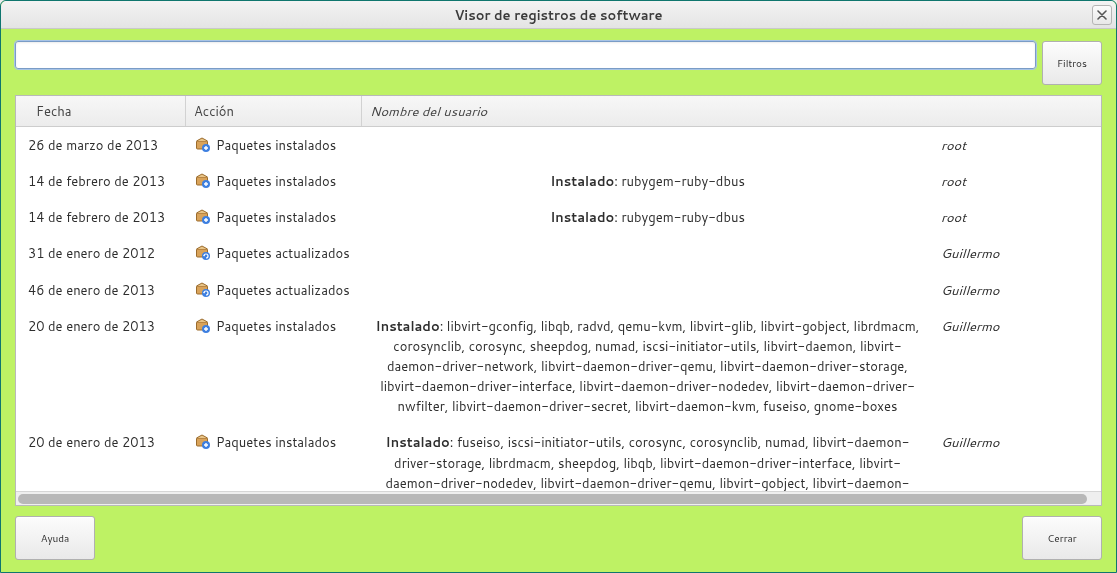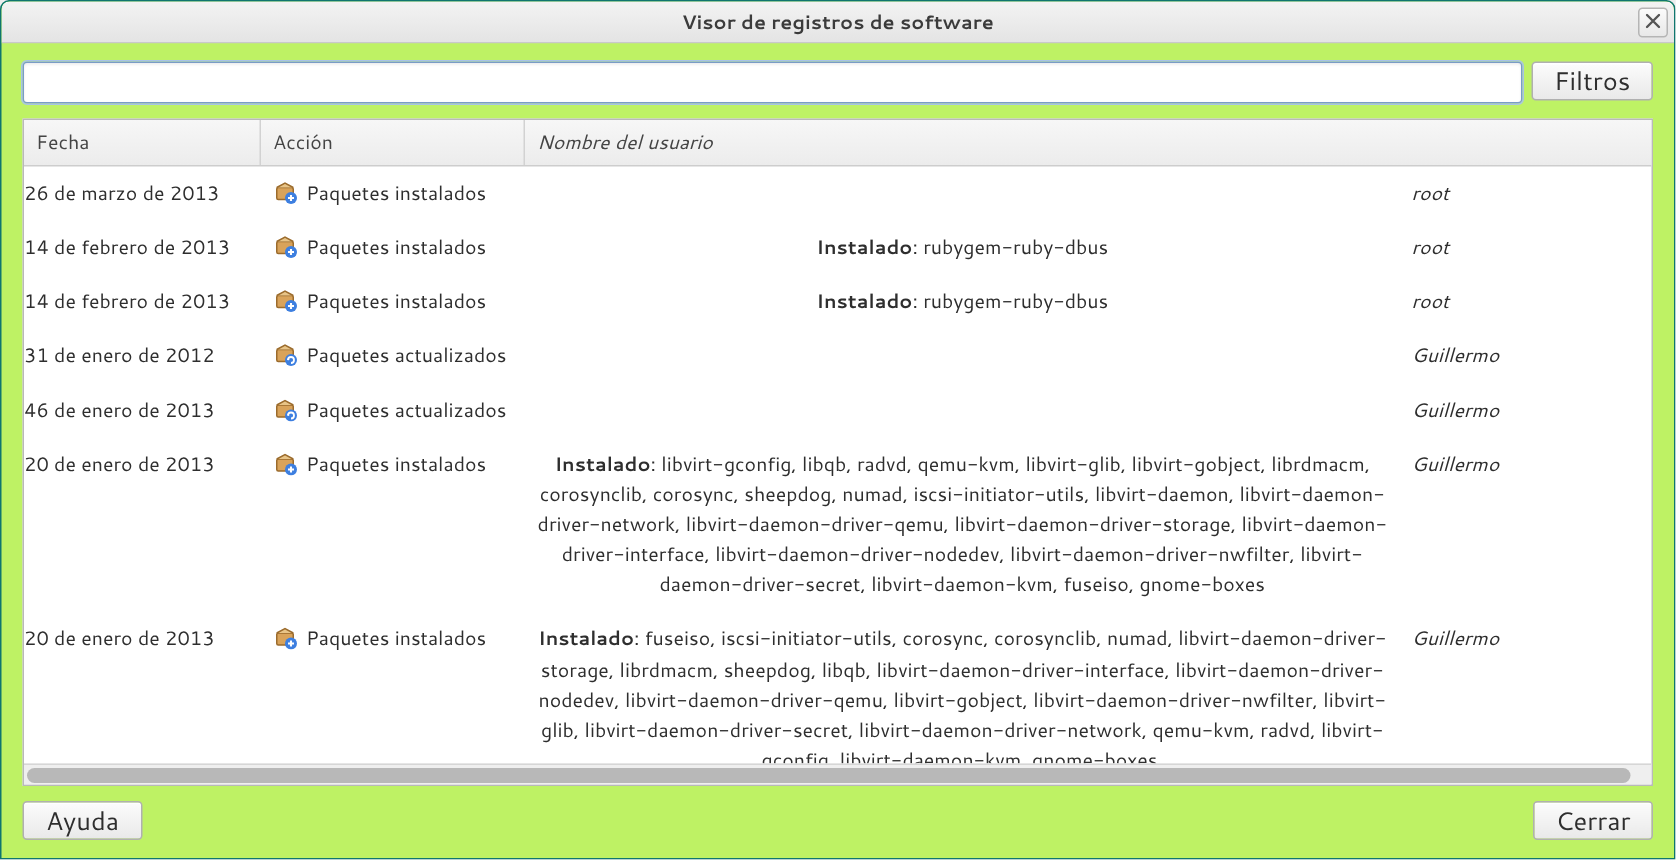--- a/index.html
+++ b/index.html
@@ -69,25 +69,25 @@
     background: #fff;
     padding: 0 6px;
     font-size: 13px;
     box-shadow: inset 0 1px 2px rgba(0,0,0,0.08);
   }
   .btn {
     border: 1px solid #b0b0b0;
     border-radius: 3px;
     background: linear-gradient(#fcfcfc, #e9e9e9);
     padding: 0 14px;
-    height: 26px;
+    height: 44px;
     display: inline-flex;
     align-items: center;
     justify-content: center;
-    font-size: 17px;
+    font-size: 10px;
     color: #2e2e2e;
     cursor: pointer;
     box-shadow: inset 0 1px 0 #fff;
   }
   .table-frame {
     flex: 1;
     border: 1px solid #b9b9b9;
     background: #fff;
     display: flex;
     flex-direction: column;
@@ -105,21 +105,21 @@
     padding: 6px 8px;
   }
   .th {
     border-right: 1px solid #d2d2d2;
     white-space: nowrap;
     overflow: hidden;
     text-overflow: ellipsis;
     font-size: 13px;
   }
   .th:last-child { border-right: none; }
-  .col-date   { width: 158px; flex: 0 0 158px; }
+  .col-date   { width: 158px; flex: 0 0 158px; margin-left: 12px; }
   .col-action { width: 176px; flex: 0 0 176px; display:flex; align-items:flex-start; gap:6px;}
   .th.col-action { display:block; }
   .col-detail { flex: 1 1 auto; min-width: 0; }
   .col-user   { width: 168px; flex: 0 0 168px; font-style: italic; }
   .tbody {
     flex: 1;
     overflow-y: hidden;
     overflow-x: hidden;
     position: relative;
   }

